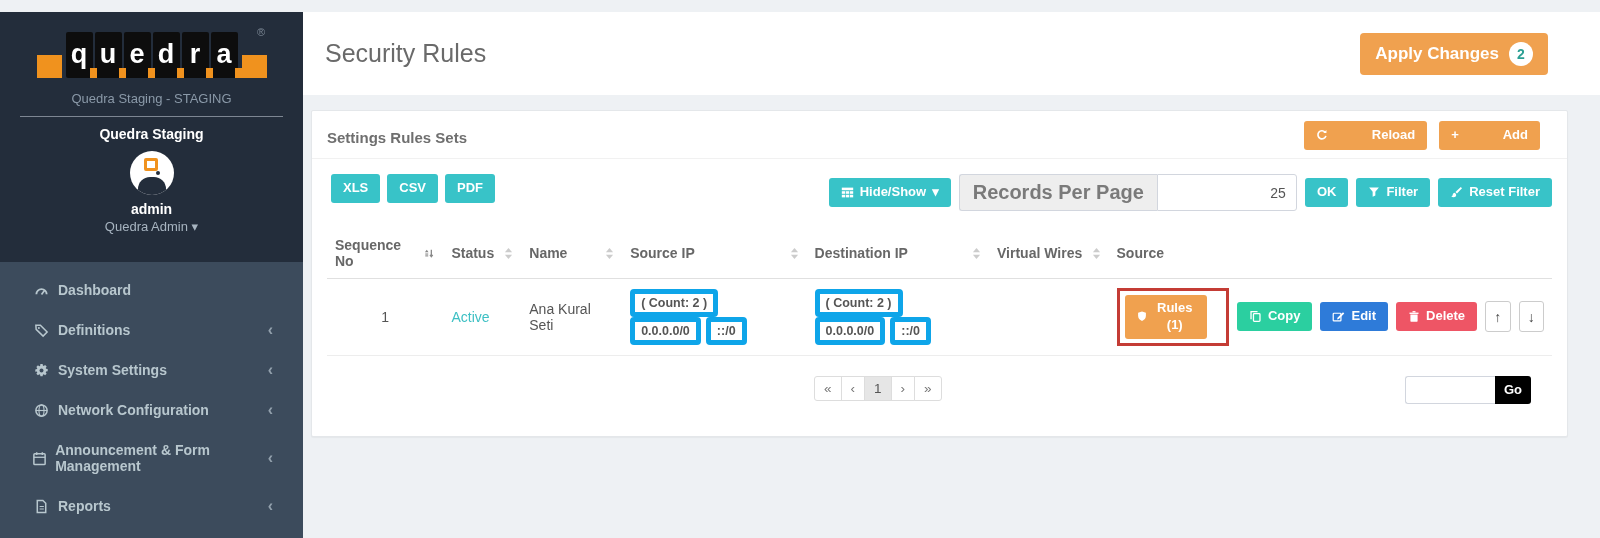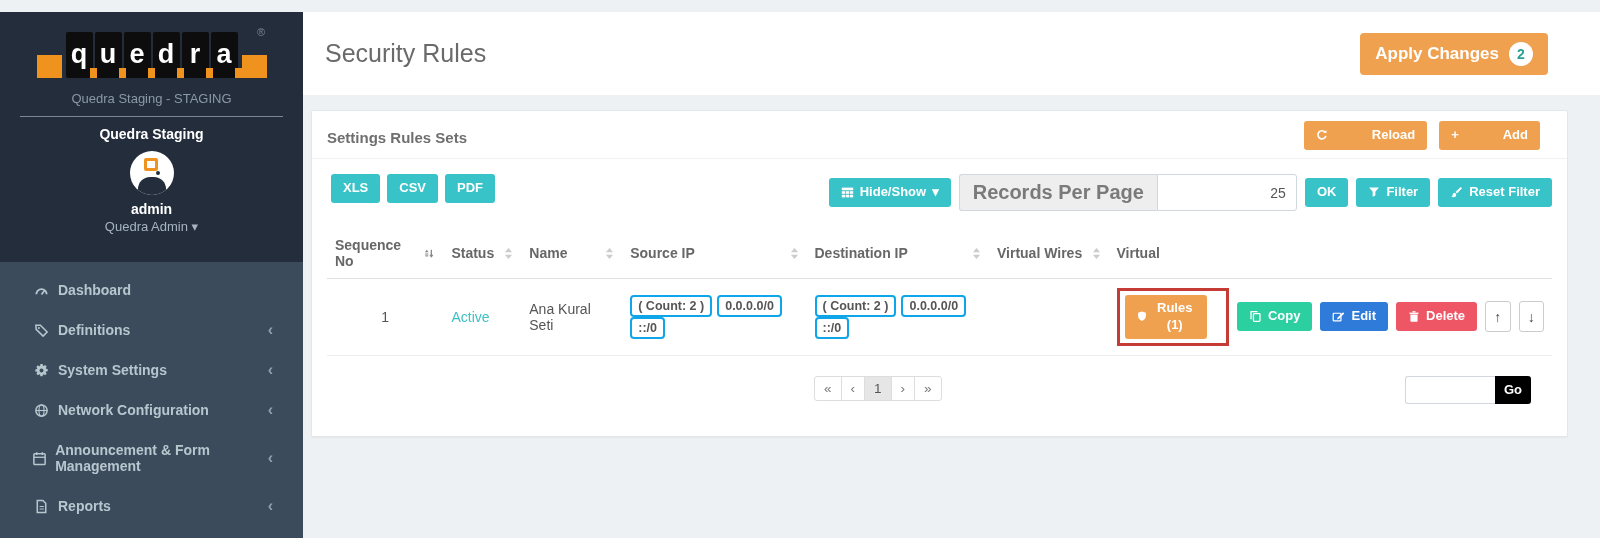--- a/index.html
+++ b/index.html
@@ -72,21 +72,21 @@
 
   table.rules { width:100%; border-collapse:collapse; margin-top:16px; }
   col.c-seq{width:117px} col.c-status{width:78px} col.c-name{width:102px}
   col.c-src{width:187px} col.c-dst{width:185px} col.c-vw{width:121px}
   th { padding:10px 8px 9px 8px; border-bottom:1px solid #e0e0e0; font-size:14px; color:#676767; }
   .th-inner { display:flex; align-items:center; font-weight:700; text-align:left; }
   .sort-icon { margin-left:auto; padding-left:6px; display:inline-flex; }
   td { padding:9px 8px; border-bottom:1px solid #ededed; font-size:14px; color:#555; vertical-align:middle; height:46px; }
   .td-seq { text-align:center; }
   .status-active { color:#3ec0c4; cursor:pointer; }
-  .ip-badge { display:inline-block; border:2px solid #0ea5e9; border-radius:4px; background:#fff;
+  .ip-badge { display:inline-block; border:5px solid #0ea5e9; border-radius:4px; background:#fff;
               padding:2px 6px; font-size:12.5px; font-weight:700; color:#555; margin-right:5px; white-space:nowrap; }
   .actions-cell { display:flex; align-items:center; gap:8px; }
   .red-outline { border:3px solid #c43c35; padding:4px 19px 4px 5px; display:inline-flex; }
   .btn-rules { background:#f0a14f; padding:5px 11px; }
   .btn-copy { background:#2bcfa0; }
   .btn-edit { background:#2e7bd9; }
   .btn-delete { background:#ee5565; }
   .btn-arrow { background:#fff; border:1px solid #ccc; border-radius:3px; width:29px; height:31px;
                color:#444; font-weight:700; font-size:14px; display:inline-flex; align-items:center;
                justify-content:center; cursor:pointer; }
@@ -358,21 +358,21 @@
                     <span class="sort-icon">
                       <svg class="ic" width="9" height="13" viewBox="0 0 10 14" fill="#ccc">
                           <path d="M1 5.5 5 1l4 4.5z"></path>
                           <path d="M1 8.5 5 13l4-4.5z"></path>
                         </svg>
                     </span>
                   </span>
                 </th>
                 <th>
                   <span class="th-inner">
-                      <span>Virtual</span>
+                      <span>Source</span>
                     </span>
                 </th>
               </tr>
             </thead>
             <tbody>
               <tr>
                 <td class="td-seq">1</td>
                 <td>
                   <span class="status-active">Active</span>
                 </td>

